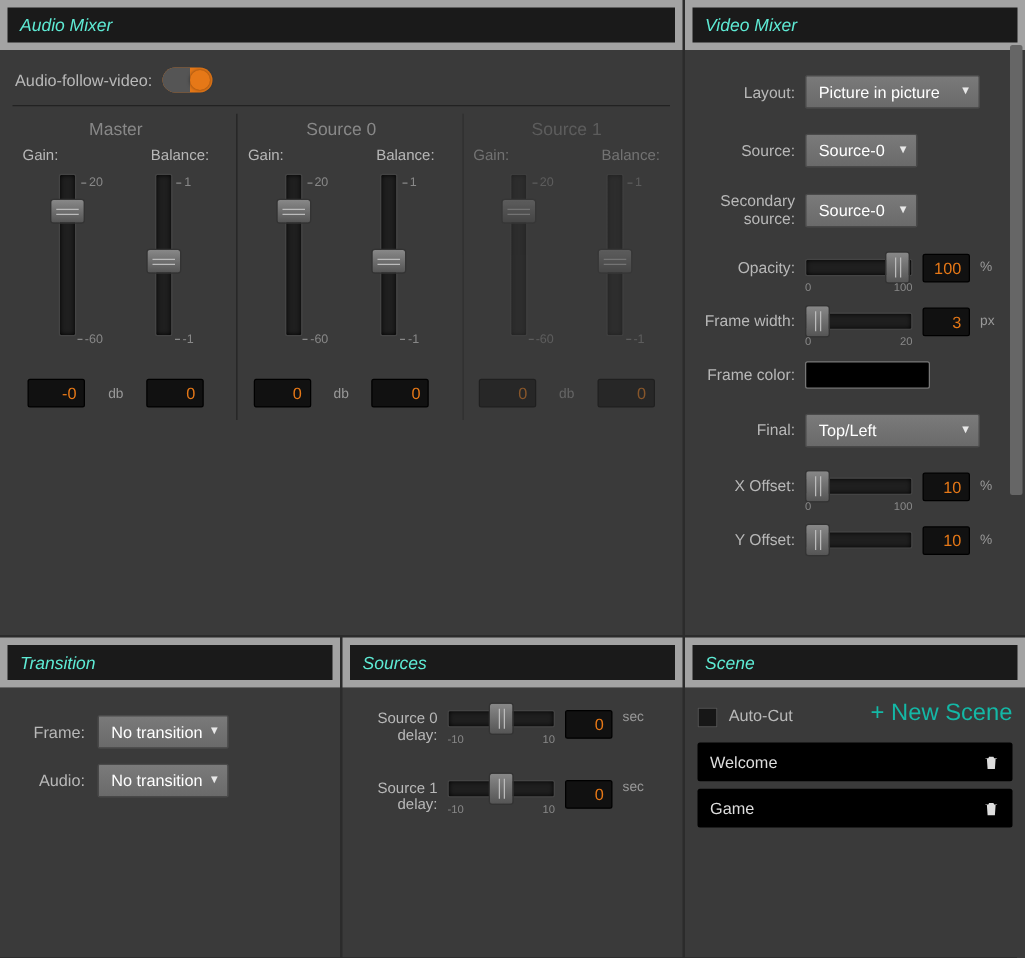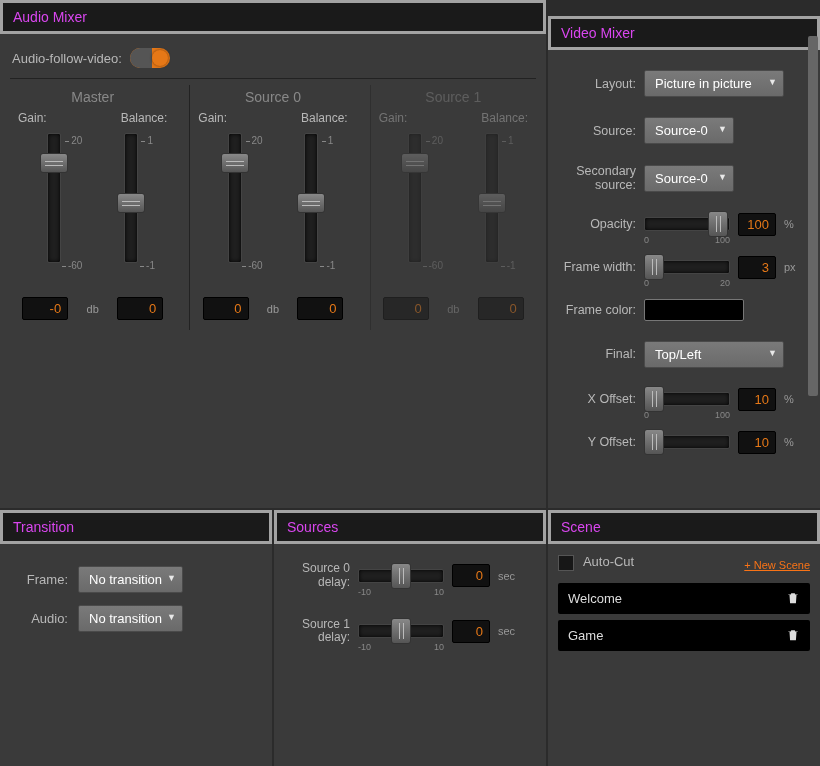--- a/index.html
+++ b/index.html
@@ -6,25 +6,25 @@
 body { background: #2b2b2b; color: #b8b8b8; font-size: 13px; width: 820px; height: 766px; overflow: hidden; }
 
 .grid {
   display: grid;
   grid-template-columns: 272px 272px 272px;
   grid-template-rows: 508px 256px;
   gap: 2px;
   height: 766px;
 }
 .panel { background: #3a3a3a; display: flex; flex-direction: column; }
-.panel-header { background: #1a1a1a; color: #d946ef; padding: 6px 10px; font-size: 14px; border: 3px solid #a3a3a3; }
+.panel-header { background: #1a1a1a; color: #5eead4; padding: 6px 10px; font-size: 14px; border: 6px solid #a3a3a3; font-style: italic; }
 .panel-body { padding: 10px; flex: 1; overflow: hidden; position: relative; }
 
 .audio-mixer { grid-column: 1 / 3; grid-row: 1; }
-.video-mixer { grid-column: 3; grid-row: 1; margin-top: 16px; }
+.video-mixer { grid-column: 3; grid-row: 1; }
 .transition { grid-column: 1; grid-row: 2; }
 .sources { grid-column: 2; grid-row: 2; }
 .scene { grid-column: 3; grid-row: 2; }
 
 
 .afv-row { display: flex; align-items: center; gap: 8px; padding: 4px 2px 10px; border-bottom: 1px solid #222; }
 .toggle {
   width: 40px; height: 20px; background: #e67817; border-radius: 10px;
   position: relative; cursor: pointer;
 }
@@ -103,27 +103,27 @@
 .hticks { position:absolute; top:18px; width:86px; display:flex; justify-content:space-between; font-size:9px; color:#888; }
 .vm-readout {
   background:#111; color:#e67817; border:1px solid #000;
   width:38px; text-align:right; padding:3px 6px; border-radius:2px;
 }
 .colorbox { width:100px; height:22px; background:#000; border:1px solid #777; border-radius:2px; }
 
 
 .form-row { display:flex; align-items:center; gap:10px; margin:12px 0; }
 .form-label { width:58px; text-align:right; }
-.src-row { display:flex; align-items:center; gap:8px; margin:8px 0 28px; }
+.src-row { display:flex; align-items:flex-start; gap:8px; margin:8px 0 28px; }
 .src-label { width:66px; text-align:right; font-size:12px; line-height:1.15; }
 
 
 .scene-top { display:flex; align-items:flex-end; justify-content:space-between; margin-bottom:12px; }
 .checkbox { width:16px; height:16px; background:#171717; border:1px solid #555; display:inline-block; vertical-align:middle; margin-right:6px; }
-.new-scene { color:#f97316; cursor:pointer; font-size:11px;text-decoration:underline; }
+.new-scene { color:#14b8a6; cursor:pointer; font-size:19px; }
 .scene-item {
   background:#000000; border-radius:2px; padding:8px 10px;
   display:flex; justify-content:space-between; align-items:center;
   margin-bottom:6px; color:#ddd; cursor:pointer;
 }
 .trash { width:14px; height:14px; cursor:pointer; }
 .trash svg { width:14px; height:14px; fill:#ddd; }
 
 .scrollbar-fake {
   position:absolute; right:2px; top:36px; bottom:8px; width:10px;

